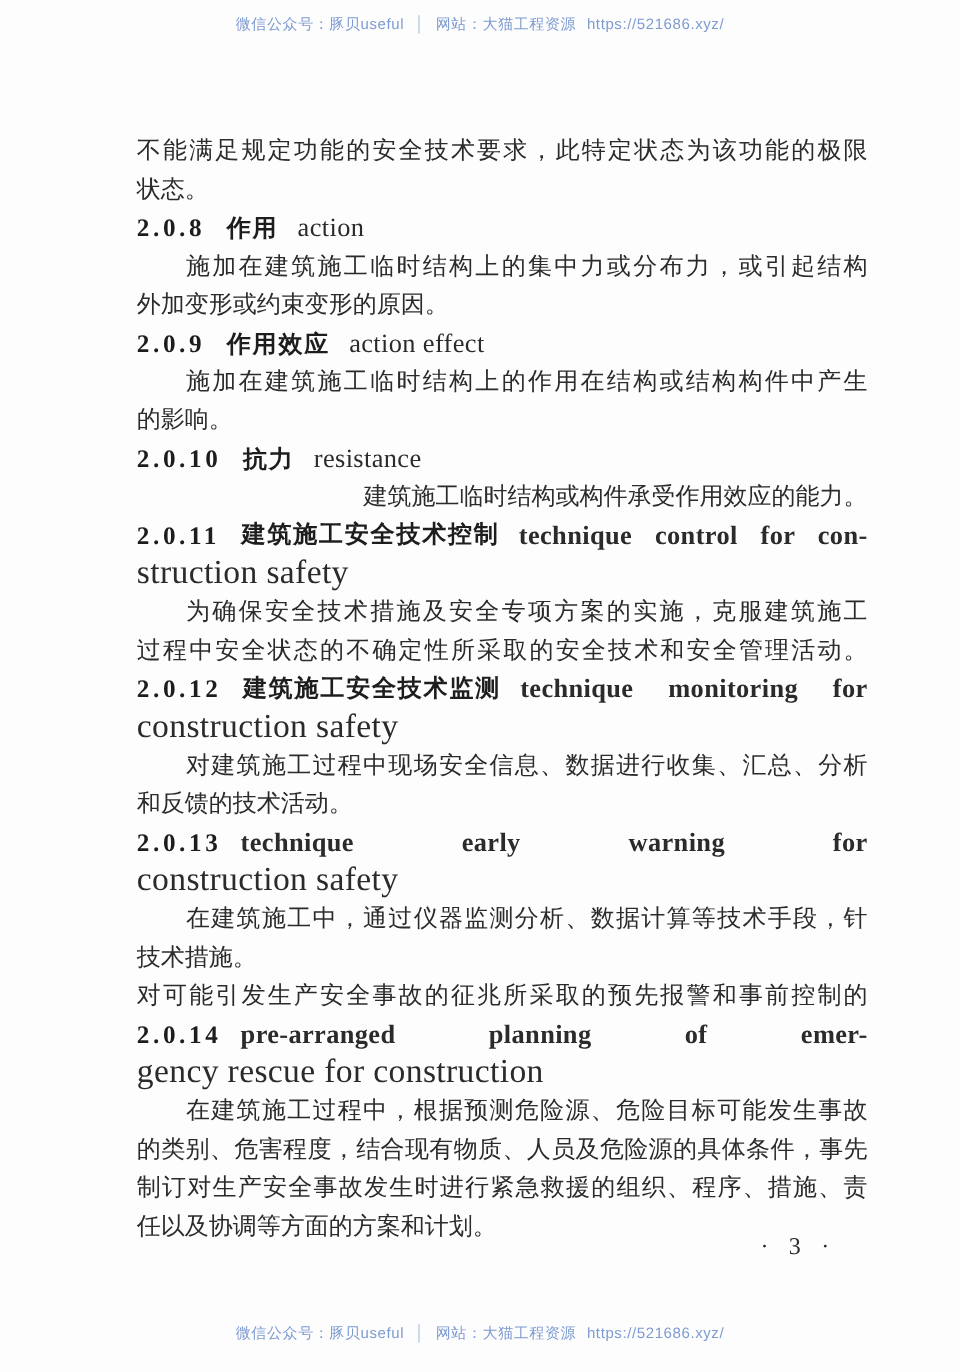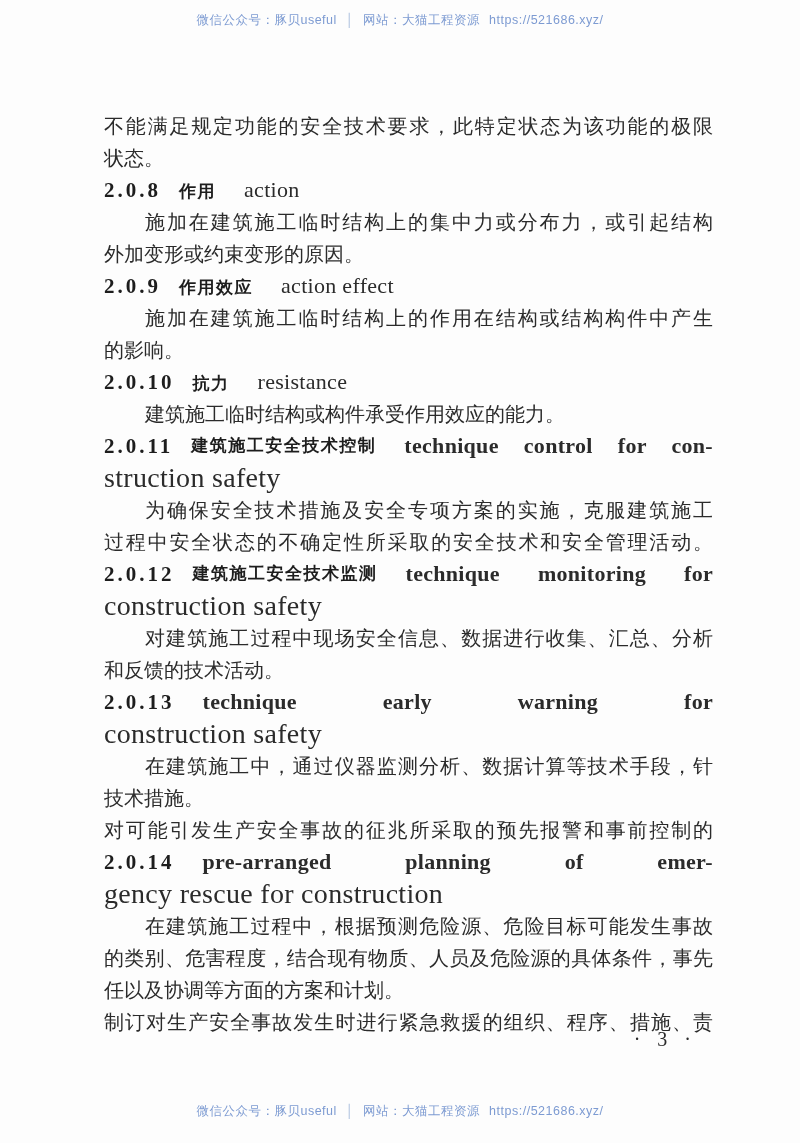--- a/index.html
+++ b/index.html
@@ -31,56 +31,56 @@
     white-space: nowrap;
   }
   .wm-top { top: 12px; }
   .wm-bottom { top: 1103px; }
   .wm .sep { color: var(--wm_blue_light); margin: 0 9px; font-weight: 300; }
   .wm .url { margin-left: 9px; color: var(--wm_blue); }
 
   
   .page-body {
     position: absolute;
-    left: 104px;
+    left: 114px;
     top: 110px;
     width: 609px;
     color: var(--ink);
   }
   .line {
     height: 32px;
     line-height: 32px;
     font-size: 20px;
     white-space: normal;
     overflow: visible;
   }
   .line.just { text-align: justify; text-align-last: justify; }
-  .line.indent { text-indent: 41px; }
+  .line.indent { text-indent: 41px; text-align: right; }
   .line.en {
     font-size: 28px;
     font-family: "Liberation Serif", "DejaVu Serif", serif;
     letter-spacing: 0.3px;
   }
   
   .line.term { font-weight: 700; color: var(--ink_bold); }
   .line.term .num {
     font-family: "Liberation Serif", "DejaVu Serif", serif;
     font-weight: 700;
     letter-spacing: 3px;
     font-size: 21px;
   }
   .line.term .zh {
     margin-left: 18px;
     letter-spacing: 1.5px;
     font-family: "Liberation Sans", "DejaVu Sans", sans-serif;
     font-weight: 700;
-    font-size: 17px;
+    font-size: 20px;
   }
   .line.term .en {
-    margin-left: 28px;
+    margin-left: 16px;
     font-weight: 400;
     color: var(--ink);
     font-family: "Liberation Serif", "DejaVu Serif", serif;
     font-size: 22px;
     letter-spacing: 0.3px;
   }
   .line.term.stretch { display: flex; align-items: flex-start; }
   .line.term.stretch .en {
     flex: 1;
     text-align: justify;
@@ -141,21 +141,21 @@
     <div class="line just indent">在建筑施工中，通过仪器监测分析、数据计算等技术手段，针</div>
     <div class="line">技术措施。</div>
     <div class="line just">对可能引发生产安全事故的征兆所采取的预先报警和事前控制的</div>
     <div class="line term stretch">
       <span class="num">2.0.14</span>
       <span class="en">pre-arranged planning of emer-</span>
     </div>
     <div class="line en">gency rescue for construction</div>
     <div class="line just indent">在建筑施工过程中，根据预测危险源、危险目标可能发生事故</div>
     <div class="line just">的类别、危害程度，结合现有物质、人员及危险源的具体条件，事先</div>
+    <div class="line just">制订对生产安全事故发生时进行紧急救援的组织、程序、措施、责</div>
     <div class="line">任以及协调等方面的方案和计划。</div>
-    <div class="line just">制订对生产安全事故发生时进行紧急救援的组织、程序、措施、责</div>
   </div>
 
 <div class="page-num">· 3 ·</div>
 
 <div class="wm wm-bottom">
   <span>微信公众号：豚贝useful</span><span class="sep">│</span><span>网站：大猫工程资源</span><span class="url">https://521686.xyz/</span>
 </div>
 
 </body></html>

